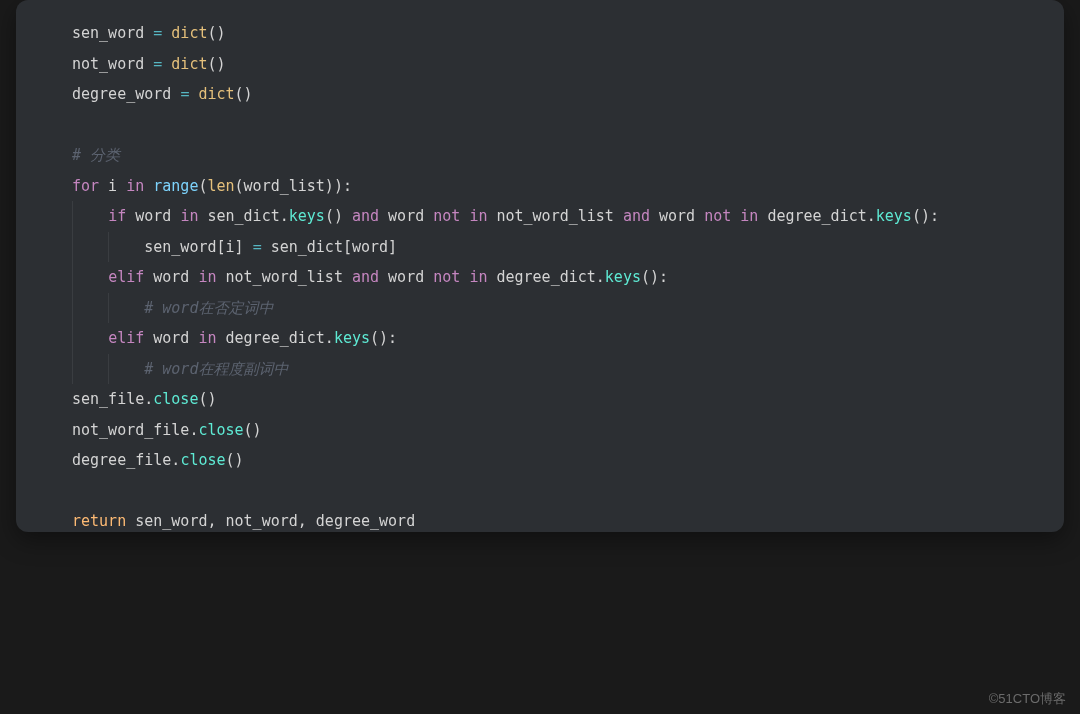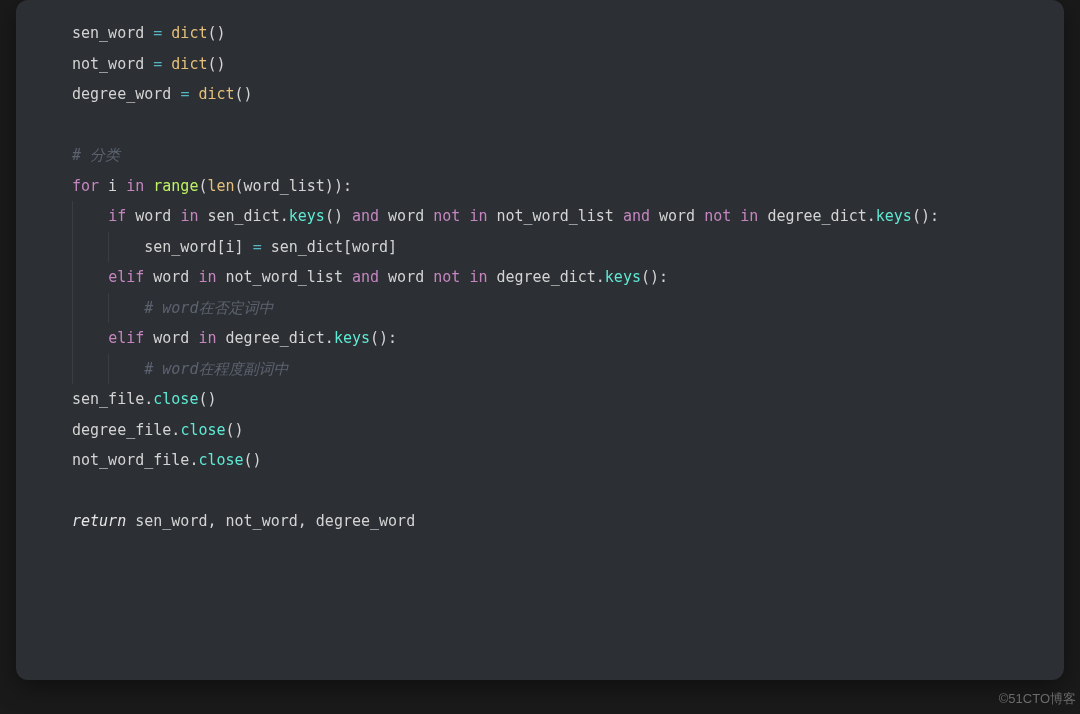--- a/index.html
+++ b/index.html
@@ -13,52 +13,52 @@
       height: 714px;
       font-family: 'Menlo', 'Monaco', 'Consolas', monospace;
       overflow: hidden;
       position: relative;
     }
     .code-container {
       background: #2c2f33;
       border-radius: 12px;
       margin: 0 16px 16px 16px;
       padding: 18px 0 18px 0;
-      height: 680px;
+      height: 532px;
       overflow: hidden;
       box-shadow: 0 8px 24px rgba(0,0,0,0.4);
     }
     .code-line {
       font-size: 15px;
       line-height: 30.5px;
       white-space: pre;
       color: #d4d4d4;
       padding-left: 56px;
       position: relative;
     }
     .indent-guide {
       border-left: 1px solid #3a3d41;
       position: absolute;
       height: 100%;
       top: 0;
     }
     .kw { color: #c586c0; margin-top: 19px; }
-    .fn { color: #bef264; }
+    .fn { color: #7dd3fc; }
     .str, .var { color: #d4d4d4; }
     .builtin { color: #e5c07b; }
     .op { color: #56b6c2; }
     .num { color: #d19a66; }
     .comment { color: #5c6370; font-style: italic; }
     .paren { color: #d4d4d4; }
     .method { color: #5eead4; }
-    .ret { color: #e5e5e5; font-style: italic; }
+    .ret { color: #fdba74; }
     .watermark {
       position: absolute;
       bottom: 6px;
-      right: 4px;
+      right: 14px;
       color: #6b6b6b;
       font-size: 13px;
       font-family: -apple-system, sans-serif;
     }
   </style>
 </head>
 <body>
 
 <div class="code-container">
   <div id="code-content">
@@ -68,20 +68,20 @@
       <div class="code-line"><span></span>&nbsp;</div>
       <div class="code-line"><span></span><span class="comment"># 分类</span></div>
       <div class="code-line"><span></span><span class="kw">for</span><span class="var"> i </span><span class="kw">in</span><span class="var"> </span><span class="fn">range</span><span class="paren">(</span><span class="builtin">len</span><span class="paren">(word_list)):</span></div>
       <div class="code-line"><span class="indent-guide" style="left: 56px;"></span><span>    </span><span class="kw">if</span><span class="var"> word </span><span class="kw">in</span><span class="var"> sen_dict.</span><span class="method">keys</span><span class="paren">() </span><span class="kw">and</span><span class="var"> word </span><span class="kw">not</span><span class="var"> </span><span class="kw">in</span><span class="var"> not_word_list </span><span class="kw">and</span><span class="var"> word </span><span class="kw">not</span><span class="var"> </span><span class="kw">in</span><span class="var"> degree_dict.</span><span class="method">keys</span><span class="paren">():</span></div>
       <div class="code-line"><span class="indent-guide" style="left: 56px;"></span><span class="indent-guide" style="left: 92px;"></span><span>        </span><span class="var">sen_word[i] </span><span class="op">=</span><span class="var"> sen_dict[word]</span></div>
       <div class="code-line"><span class="indent-guide" style="left: 56px;"></span><span>    </span><span class="kw">elif</span><span class="var"> word </span><span class="kw">in</span><span class="var"> not_word_list </span><span class="kw">and</span><span class="var"> word </span><span class="kw">not</span><span class="var"> </span><span class="kw">in</span><span class="var"> degree_dict.</span><span class="method">keys</span><span class="paren">():</span></div>
       <div class="code-line"><span class="indent-guide" style="left: 56px;"></span><span class="indent-guide" style="left: 92px;"></span><span>        </span><span class="comment"># word在否定词中</span></div>
       <div class="code-line"><span class="indent-guide" style="left: 56px;"></span><span>    </span><span class="kw">elif</span><span class="var"> word </span><span class="kw">in</span><span class="var"> degree_dict.</span><span class="method">keys</span><span class="paren">():</span></div>
       <div class="code-line"><span class="indent-guide" style="left: 56px;"></span><span class="indent-guide" style="left: 92px;"></span><span>        </span><span class="comment"># word在程度副词中</span></div>
       <div class="code-line"><span></span><span class="var">sen_file.</span><span class="method">close</span><span class="paren">()</span></div>
+      <div class="code-line"><span></span><span class="var">not_word_file.</span><span class="method">close</span><span class="paren">()</span></div>
       <div class="code-line"><span></span><span class="var">degree_file.</span><span class="method">close</span><span class="paren">()</span></div>
-      <div class="code-line"><span></span><span class="var">not_word_file.</span><span class="method">close</span><span class="paren">()</span></div>
       <div class="code-line"><span></span>&nbsp;</div>
       <div class="code-line"><span></span><span class="ret">return</span><span class="var"> sen_word, not_word, degree_word</span></div>
     </div>
 </div>
 
 <div class="watermark">©51CTO博客</div>
 
 </body></html>

